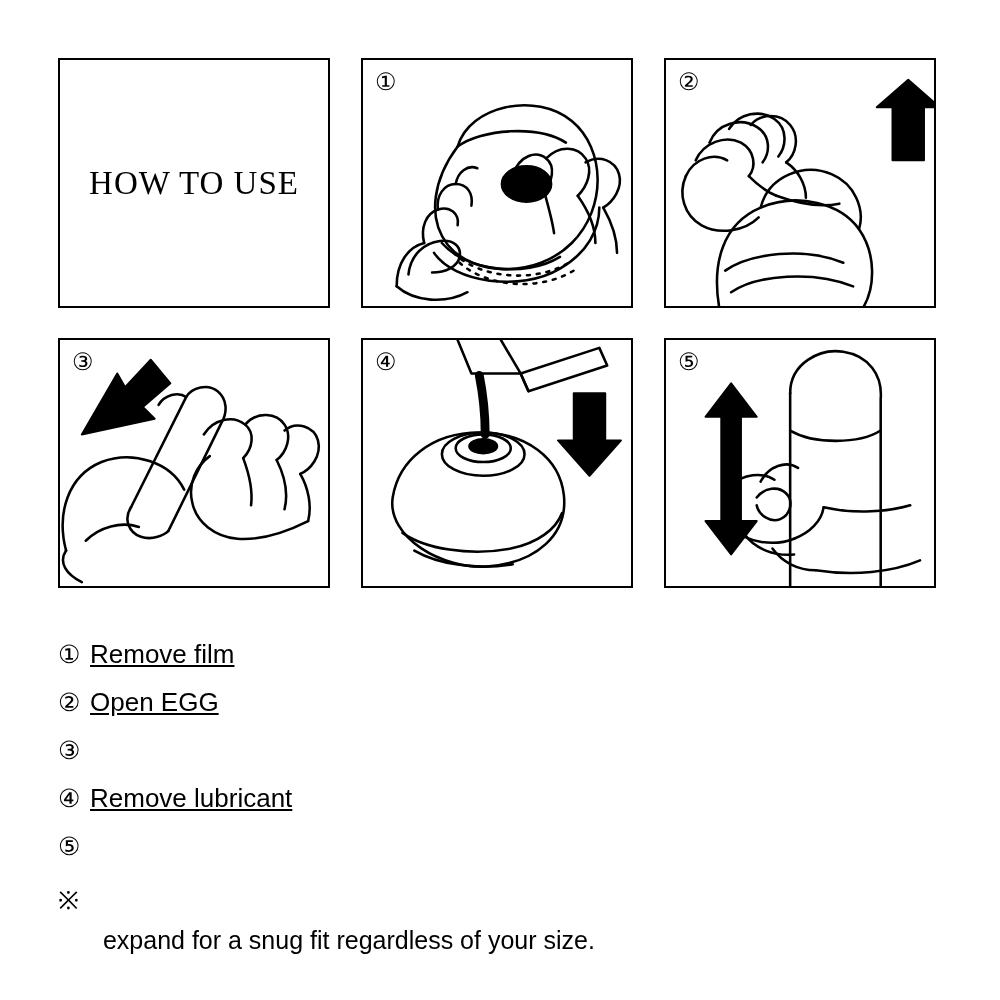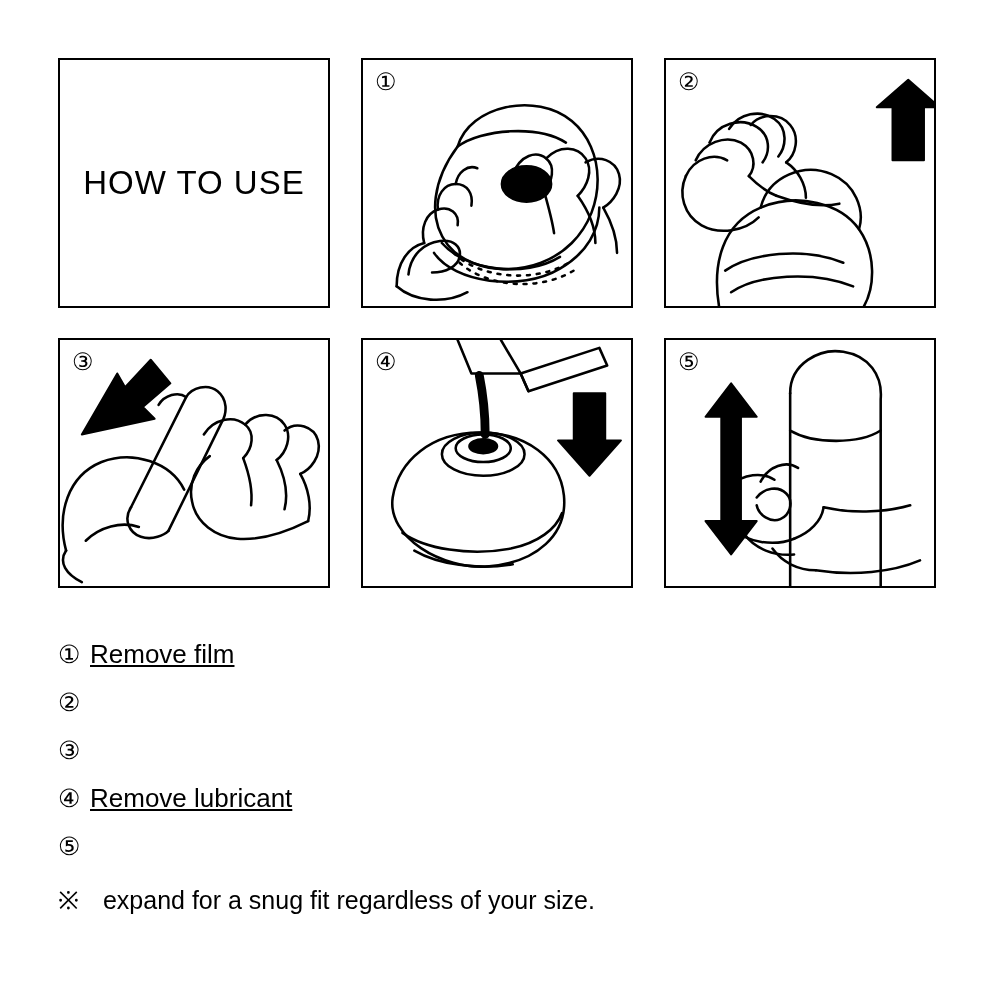--- a/index.html
+++ b/index.html
@@ -58,20 +58,21 @@
   }
   .title-panel {
     display: flex;
     align-items: center;
     justify-content: center;
   }
   .title-panel .title-text {
     font-size: 33px;
     letter-spacing: 1px;
     font-weight: 400;
+    font-family: Liberation Serif, serif;
   }
 
   
   .legend {
     position: absolute;
     left: 58px;
     top: 630px;
     width: 890px;
   }
   .legend-row {
@@ -100,20 +101,21 @@
   .note .mark {
     flex: 0 0 auto;
     font-size: 25px;
   }
   .note .txt {
     display: block;
   }
   .note .txt .l2 {
     display: block;
     padding-left: 24px;
+    margin-top: 40px;
   }
 </style>
 </head>
 <body>
 
 <div class="sheet">
 
   <div class="grid">
 
     <div class="panel title-panel">
@@ -260,20 +262,21 @@
 
   </div>
 
   <div class="legend">
     <div class="legend-row">
       <span class="mark">①</span>
       <span class="txt">Remove film</span>
     </div>
     <div class="legend-row">
       <span class="mark">②</span>
+      <span class="txt">Open EGG</span>
     </div>
     <div class="legend-row">
       <span class="mark">③</span>
     </div>
     <div class="legend-row">
       <span class="mark">④</span>
       <span class="txt">Remove lubricant</span>
     </div>
     <div class="legend-row">
       <span class="mark">⑤</span>

